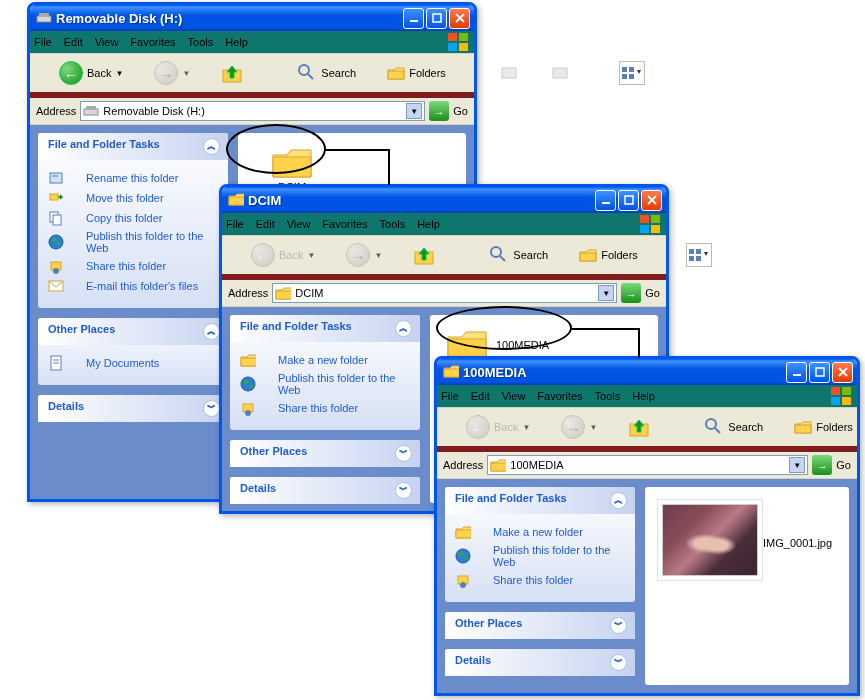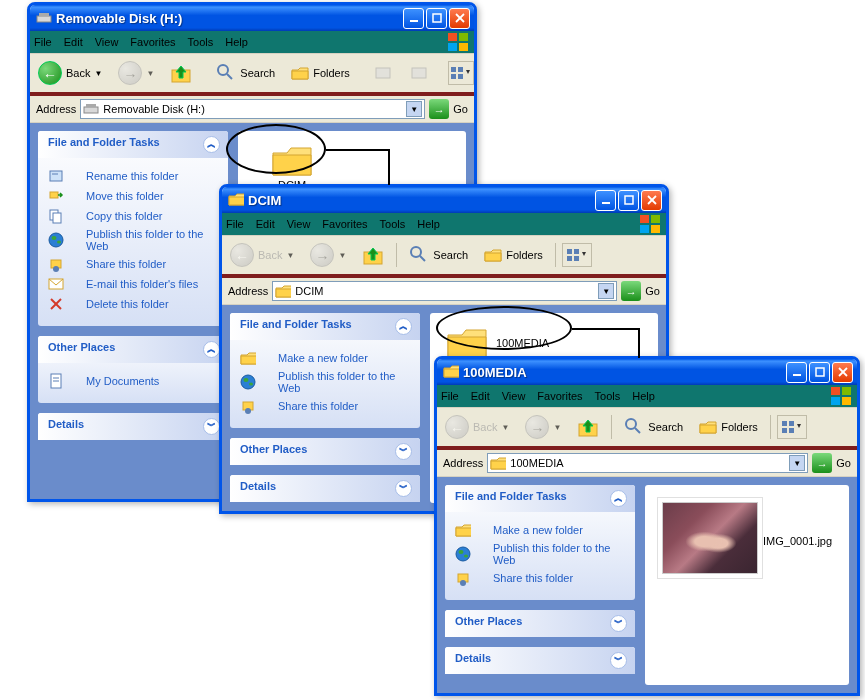--- a/index.html
+++ b/index.html
@@ -55,25 +55,25 @@
     gap: 12px;
     align-items: center;
   }
   .menubar span { cursor: default; }
   .menubar .logo {
     margin-left: auto;
     width: 22px; height: 18px;
   }
   .toolbar {
     background: #ece9d8;
-    border-bottom: 4px solid #7f1d1d;
-    padding: 4px 2px;
+    border-bottom: 6px solid #7f1d1d;
+    padding: 4px 23px;
     display: flex;
     align-items: center;
-    gap: 4px;
+    gap: 19px;
   }
   .tbutton {
     display: inline-flex;
     align-items: center;
     gap: 4px;
     padding: 3px 6px;
     cursor: pointer;
   }
   .tbutton.disabled { opacity: .6; cursor: default;}
   .ticon {
@@ -452,28 +452,20 @@
               </span>
               <span>Share this folder</span>
             </div>
           <div class="task-link">
               <span class="tico">
                 <svg width="16" height="16">
                   <use href="#envelope-ico"></use>
                 </svg>
               </span>
               <span>E-mail this folder's files</span>
-            </div>
-          <div class="task-link">
-              <span class="tico">
-                <svg width="16" height="16">
-                  <use href="#x-ico"></use>
-                </svg>
-              </span>
-              <span>Delete this folder</span>
             </div>
         </div>
       </div>
       <div class="panel">
         <div class="panel-hd">
           <span>Other Places</span>
           <span class="chev">︽</span>
         </div>
         <div class="panel-body">
           <div class="task-link">

